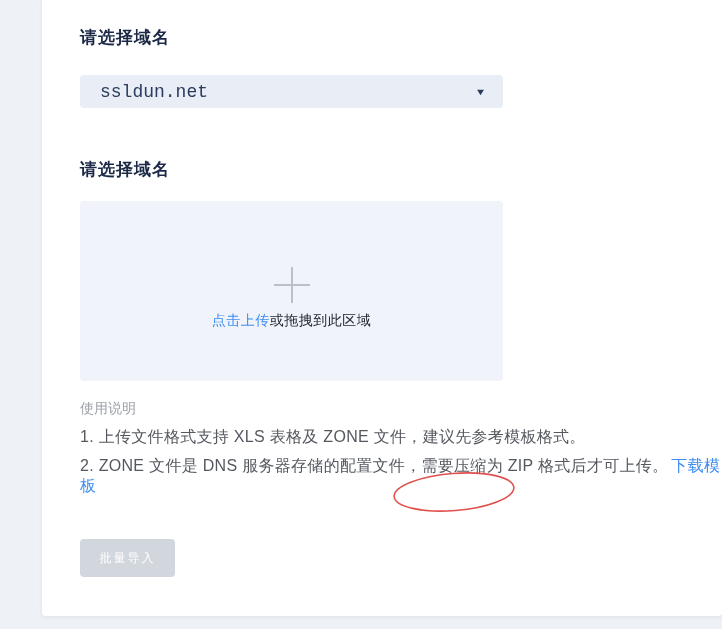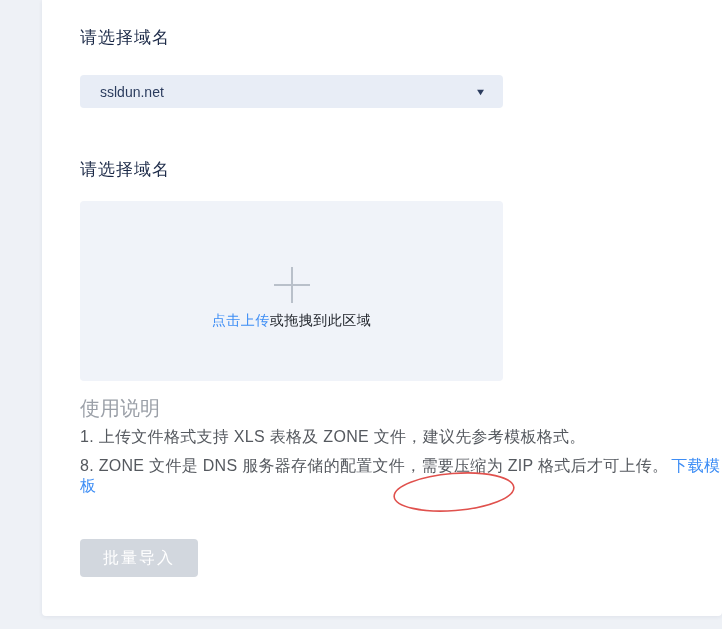--- a/index.html
+++ b/index.html
@@ -16,41 +16,42 @@
     left: 42px; top: 0;
     width: 680px; height: 616px;
     background: #ffffff;
     border-radius: 0 0 4px 4px;
     box-shadow: 0 1px 4px rgba(30, 45, 80, 0.07);
     padding: 26px 0 0 38px;
   }
 
   .section-title {
     font-size: 17px;
-    font-weight: normal;
+    font-weight: bold;
     color: #1b2947;
     line-height: 24px;
     letter-spacing: 1px;
   }
 
   .domain-select {
     margin-top: 25px;
     width: 423px; height: 33px;
     background: #e8edf6;
     border-radius: 4px;
     display: flex;
     align-items: center;
     padding: 0 18px 0 20px;
     cursor: pointer;
     position: relative;
   }
   .domain-select .value {
-    font-size: 14px;
+    font-size: 18px;
     color: #2b3c5e;
     flex: 1;
+    font-family: Liberation Mono, monospace;
   }
   .caret {
     font-size: 9px;
     color: #2b3c5e;
     transform: scaleX(1.3);
   }
 
   .upload-title { margin-top: 50px; }
 
   .dropzone {
@@ -83,21 +84,21 @@
     letter-spacing: 0.5px;
   }
   a.link {
     color: #3d8df5;
     text-decoration: none;
     cursor: pointer;
   }
 
   .inst-title {
     margin-top: 17px;
-    font-size: 20px;
+    font-size: 14px;
     color: #9ba0a8;
     line-height: 20px;
   }
   .inst-line {
     margin-top: 9px;
     font-size: 16px;
     color: #55595f;
     line-height: 20px;
     letter-spacing: 0.3px;
   }
@@ -107,24 +108,24 @@
   .annotation-ellipse {
     position: absolute;
     left: 348px; top: 469px;
     width: 128px; height: 46px;
     pointer-events: none;
   }
 
   .import-btn {
     display: block;
     margin-top: 43px;
-    width: 118px; height: 38px;
+    width: 95px; height: 38px;
     background: #d2d7de;
     color: #ffffff;
-    font-size: 16px;
+    font-size: 12px;
     font-family: "Liberation Sans", "DejaVu Sans", sans-serif;
     letter-spacing: 2px;
     border: none;
     border-radius: 4px;
     cursor: not-allowed;
   }
 </style>
 </head>
 <body>
 
@@ -142,21 +143,21 @@
 
     <div class="dropzone">
       <div class="plus"></div>
       <div class="dz-text"><a class="link">点击上传</a><span>或拖拽到此区域</span></div>
     </div>
 
     <div class="inst-title">使用说明</div>
 
     <div class="inst-line"><span>1. 上传文件格式支持 XLS 表格及 ZONE 文件，建议先参考模板格式。</span></div>
 
-    <div class="inst-line"><span>8. ZONE 文件是 DNS 服务器存储的配置文件，需要压缩为 ZIP 格式后才可上传。</span><a class="link">下载模板</a></div>
+    <div class="inst-line"><span>2. ZONE 文件是 DNS 服务器存储的配置文件，需要压缩为 ZIP 格式后才可上传。</span><a class="link">下载模板</a></div>
 
 
     <svg class="annotation-ellipse" viewBox="0 0 128 46">
       <ellipse cx="64" cy="23" rx="60" ry="18.5" fill="none" stroke="#e0514d" stroke-width="1.6" transform="rotate(-4.5 64 23)"></ellipse>
     </svg>
 
     <button class="import-btn">批量导入</button>
 
   </div>
 </div>

